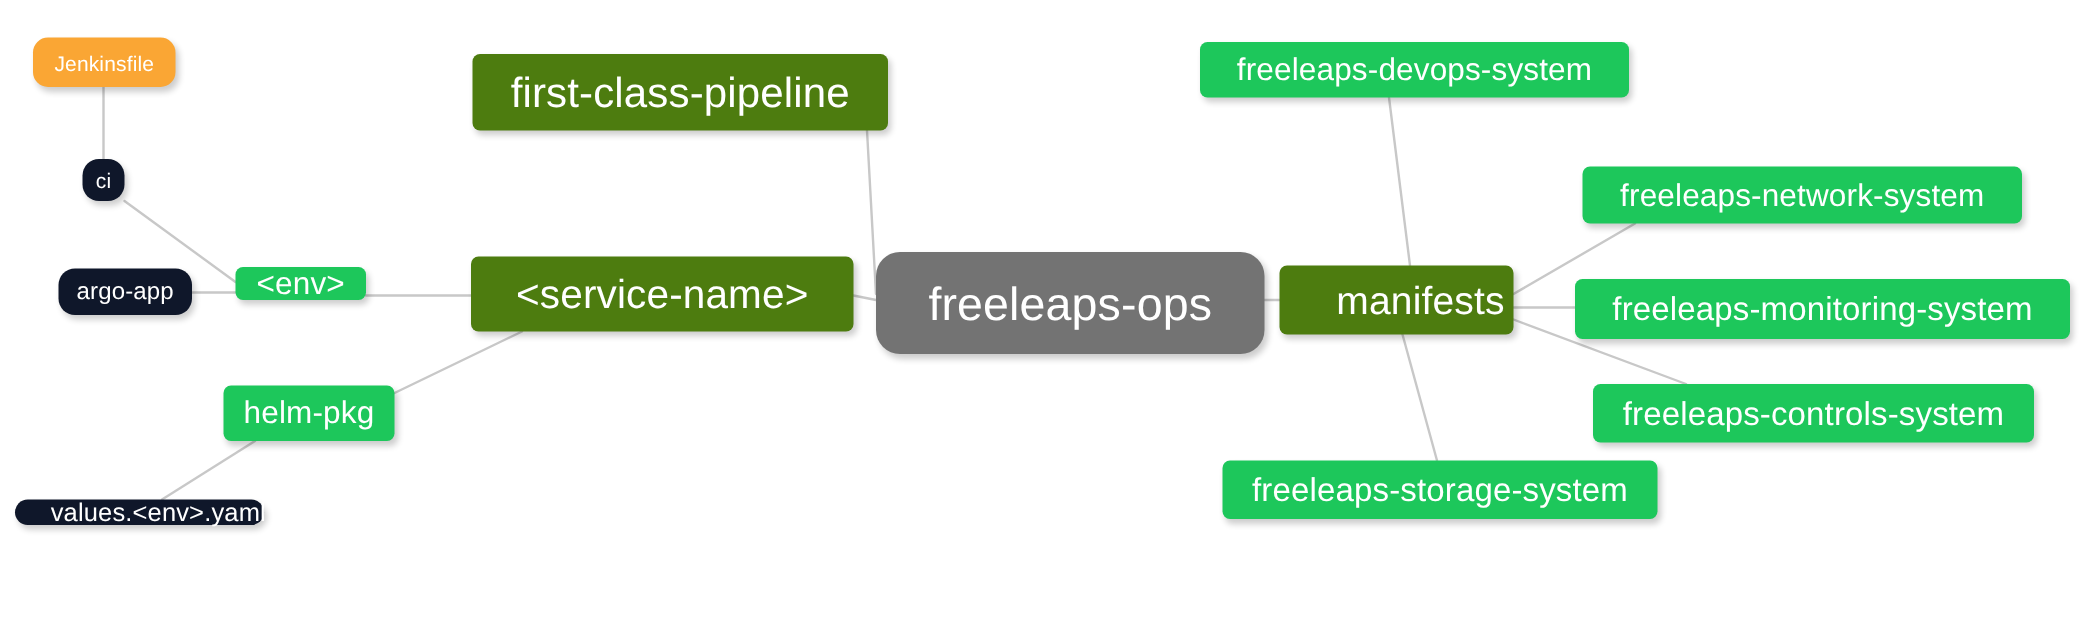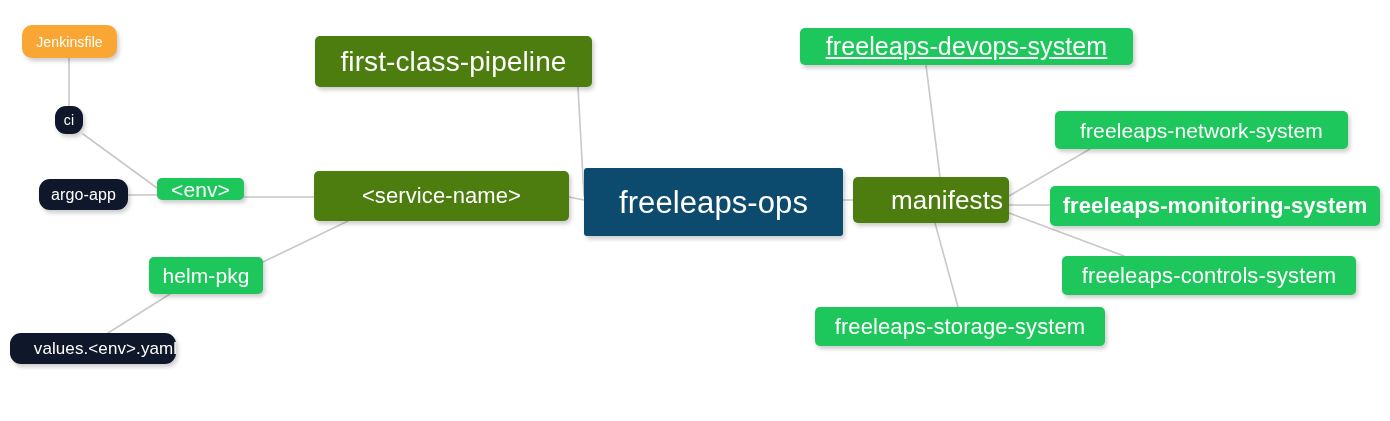--- a/index.html
+++ b/index.html
@@ -33,23 +33,23 @@
     color: #ffffff;
     white-space: nowrap;
     box-shadow: 2px 3px 4px rgba(0,0,0,0.20);
     letter-spacing: 0.1px;
   }
   .mm-node span {
     display: block;
     line-height: 1;
   }
   .lvl-root {
-    background: #0c4a6e;
+    background: #737373;
     font-size: 31px;
-    border-radius: 3px;
+    border-radius: 16px;
     justify-content: center;
   }
   .lvl-blue  { background: #4d7c0f; }
   .lvl-green { background: #1dc75b; }
   .lvl-orange{ background: #faa634; border-radius: 10px; }
   .lvl-red   { background: #0f172a; border-radius: 11px; }
 </style>
 </head>
 <body>
 
@@ -70,51 +70,51 @@
       <line x1="1009" y1="213" x2="1124" y2="256" stroke="#c8c8c8" stroke-width="1.6" stroke-linecap="round"></line>
       <line x1="935" y1="223" x2="958" y2="307" stroke="#c8c8c8" stroke-width="1.6" stroke-linecap="round"></line>
     </svg>
   <div id="node-layer">
       <div class="mm-node lvl-root" style="left: 584px; top: 168px; width: 259px; height: 68px; font-size: 31px;">
         <span>freeleaps-ops</span>
       </div>
       <div class="mm-node lvl-blue" style="left: 315px; top: 36px; width: 277px; height: 51px; font-size: 28px;">
         <span>first-class-pipeline</span>
       </div>
-      <div class="mm-node lvl-blue" style="left: 314px; top: 171px; width: 255px; height: 50px; font-size: 22px;">
+      <div class="mm-node lvl-blue" style="left: 314px; top: 171px; width: 255px; height: 50px; font-size: 27px;">
         <span>&lt;service-name&gt;</span>
       </div>
       <div class="mm-node lvl-blue" style="left: 853px; top: 177px; width: 156px; height: 46px; font-size: 26px; padding-left: 32px;">
         <span>manifests</span>
       </div>
       <div class="mm-node lvl-green" style="left: 157px; top: 178px; width: 87px; height: 22px; font-size: 21px;">
         <span>&lt;env&gt;</span>
       </div>
       <div class="mm-node lvl-green" style="left: 149px; top: 257px; width: 114px; height: 37px; font-size: 21px;">
         <span>helm-pkg</span>
       </div>
       <div class="mm-node lvl-red" style="left: 55px; top: 106px; width: 28px; height: 28px; font-size: 14px;">
         <span>ci</span>
       </div>
       <div class="mm-node lvl-orange" style="left: 22px; top: 25px; width: 95px; height: 33px; font-size: 14px;">
         <span>Jenkinsfile</span>
       </div>
       <div class="mm-node lvl-red" style="left: 39px; top: 179px; width: 89px; height: 31px; font-size: 16px;">
         <span>argo-app</span>
       </div>
-      <div class="mm-node lvl-red" style="left: 10px; top: 333px; width: 166px; height: 31px; font-size: 17px; padding-left: 25px;">
+      <div class="mm-node lvl-red" style="left: 10px; top: 333px; width: 166px; height: 17px; font-size: 17px; padding-left: 25px;">
         <span>values.&lt;env&gt;.yaml</span>
       </div>
-      <div class="mm-node lvl-green" style="left: 800px; top: 28px; width: 333px; height: 37px; font-size: 25px; text-decoration: underline;">
+      <div class="mm-node lvl-green" style="left: 800px; top: 28px; width: 286px; height: 37px; font-size: 21px;">
         <span>freeleaps-devops-system</span>
       </div>
       <div class="mm-node lvl-green" style="left: 1055px; top: 111px; width: 293px; height: 38px; font-size: 21px;">
         <span>freeleaps-network-system</span>
       </div>
-      <div class="mm-node lvl-green" style="left: 1050px; top: 186px; width: 330px; height: 40px; font-size: 22px; font-weight: bold;">
+      <div class="mm-node lvl-green" style="left: 1050px; top: 186px; width: 330px; height: 40px; font-size: 22px;">
         <span>freeleaps-monitoring-system</span>
       </div>
       <div class="mm-node lvl-green" style="left: 1062px; top: 256px; width: 294px; height: 39px; font-size: 22px;">
         <span>freeleaps-controls-system</span>
       </div>
       <div class="mm-node lvl-green" style="left: 815px; top: 307px; width: 290px; height: 39px; font-size: 22px;">
         <span>freeleaps-storage-system</span>
       </div>
     </div>
 </div>

